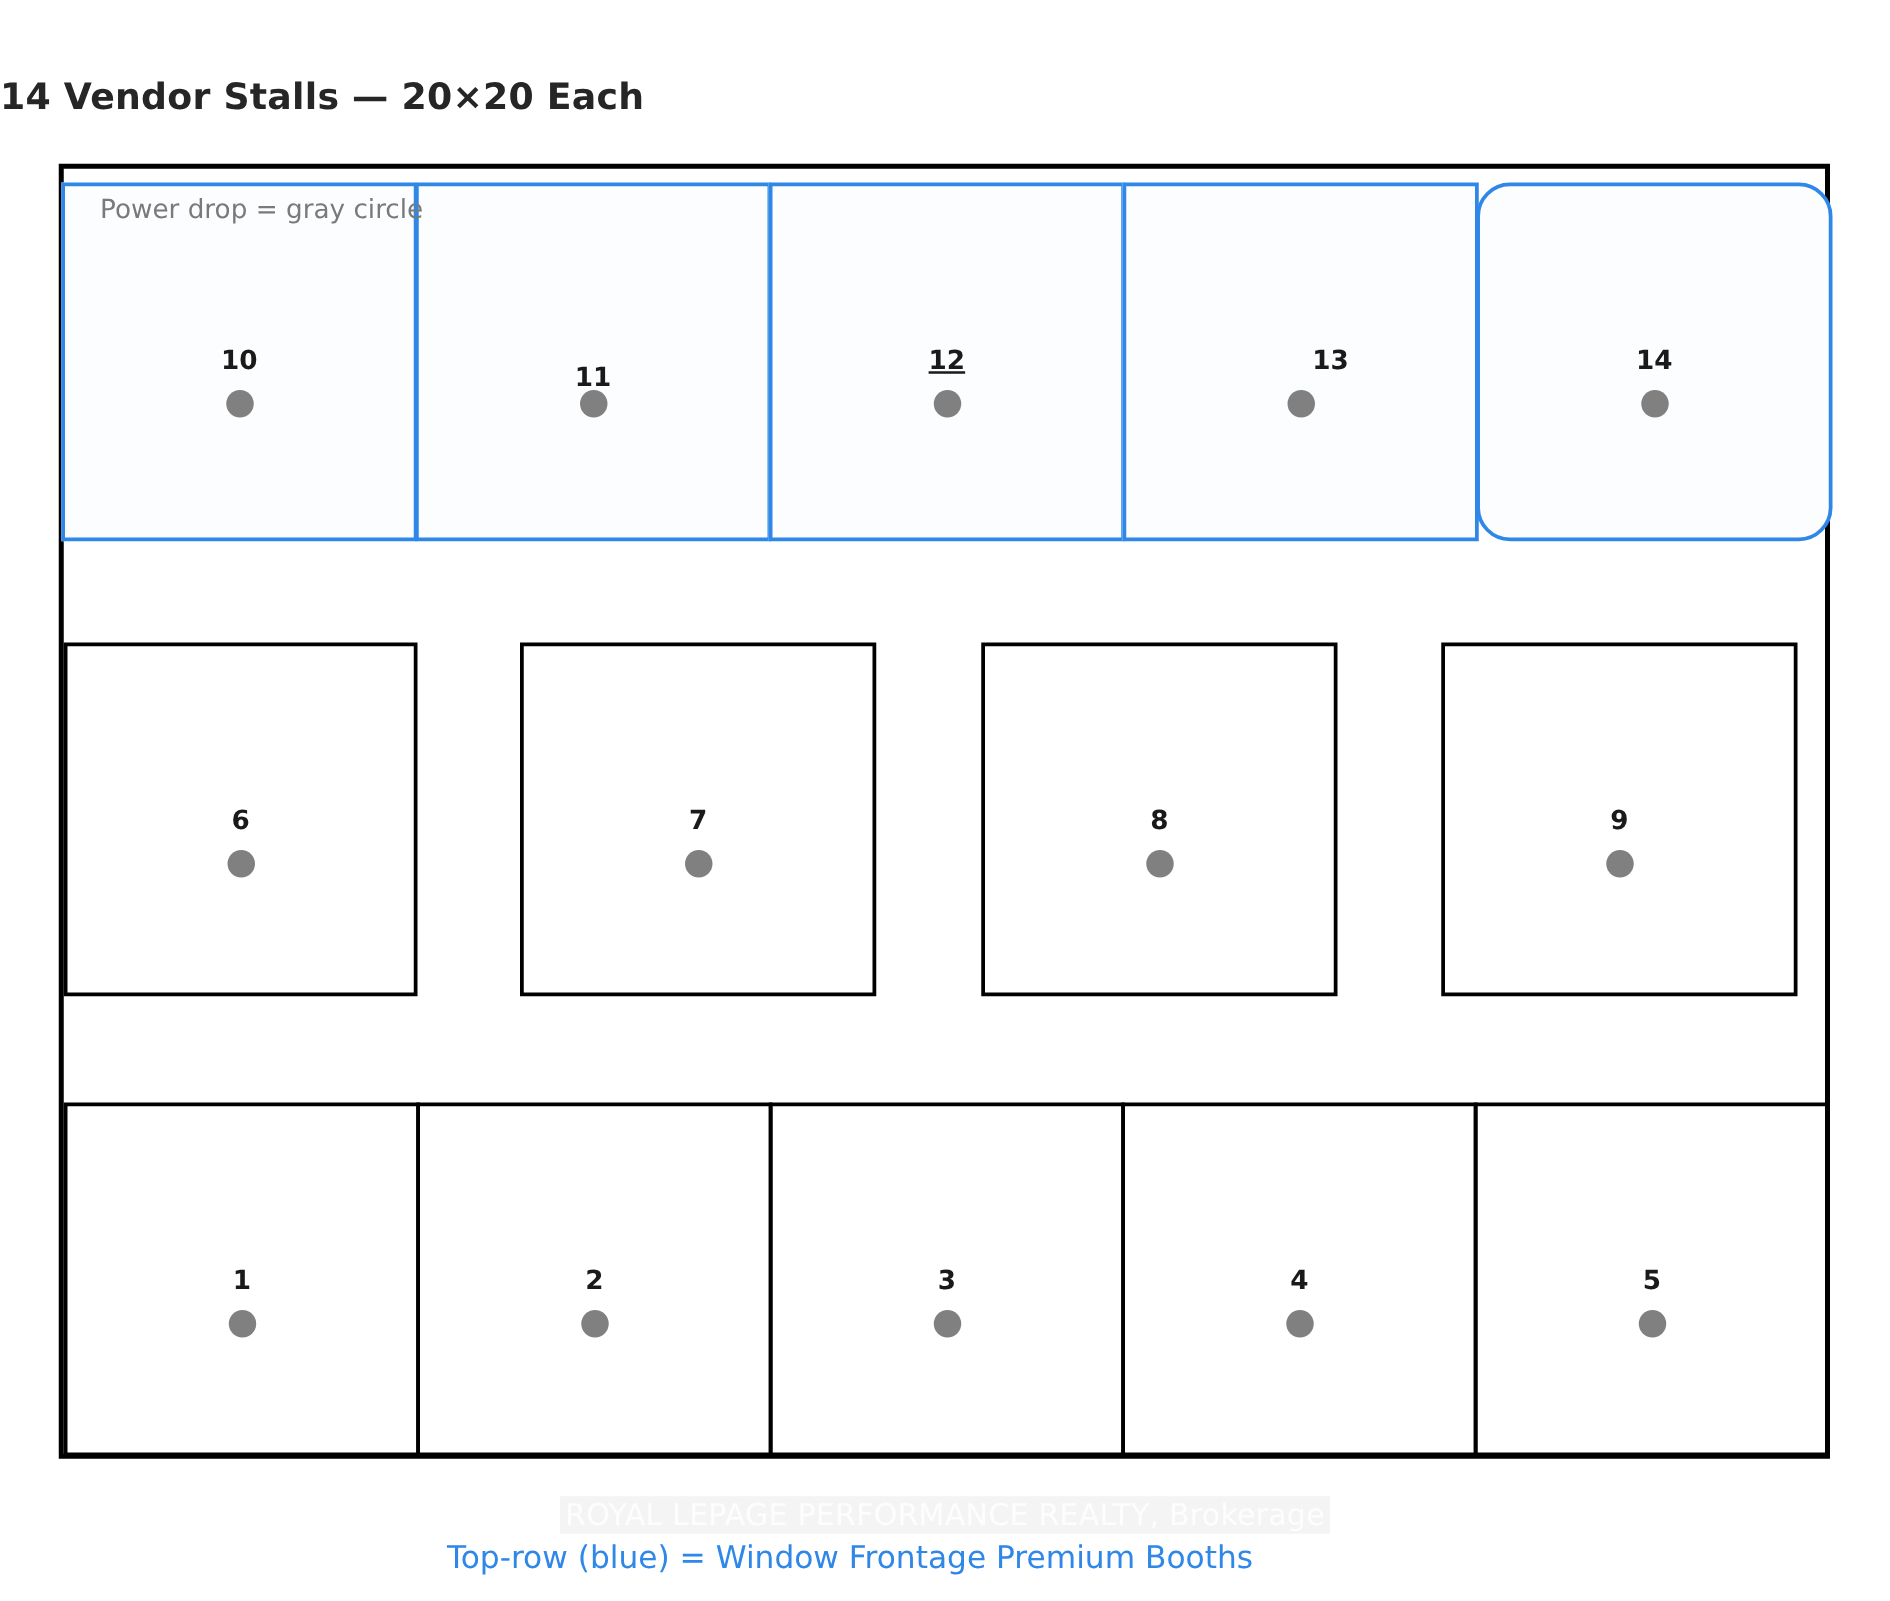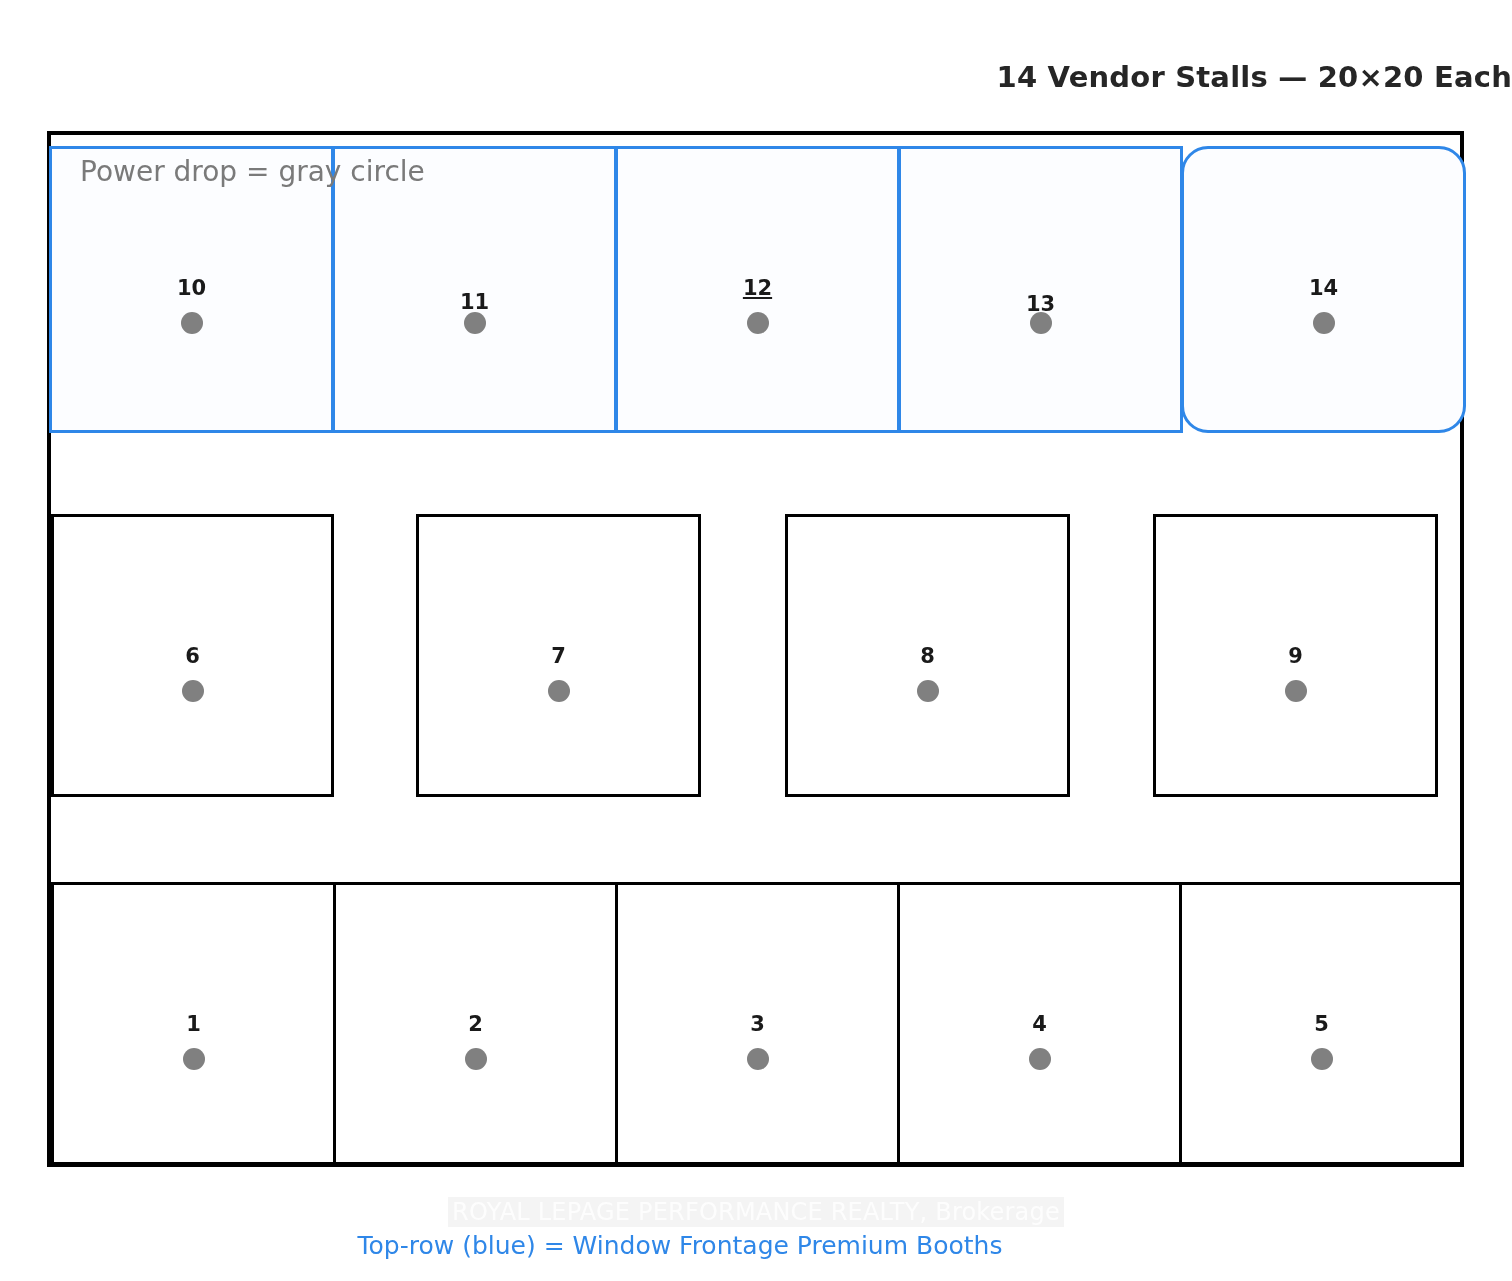--- a/index.html
+++ b/index.html
@@ -20,21 +20,21 @@
     left: 0; top: 0;
     width: 1512px;
     height: 1281px;
   }
 
   .title {
     position: absolute;
     left: 0;
     top: 60px;
     width: 1512px;
-    text-align: right;
+    text-align: left;
     font-size: 29px;
     font-weight: bold;
     color: #262626;
     letter-spacing: 0.2px;
   }
 
   
   .outer-wall {
     position: absolute;
     left: 47px;
@@ -77,21 +77,21 @@
     background: #808080;
     left: 50%;
     margin-left: -11px;
   }
 
   
   .annotation {
     position: absolute;
     left: 80px;
     top: 155px;
-    font-size: 28px;
+    font-size: 21px;
     color: #7a7a7a;
     white-space: nowrap;
     z-index: 6;
   }
 
   
   .watermark {
     position: absolute;
     left: 0;
     top: 1198px;
@@ -136,21 +136,21 @@
     <div class="stall-label" style="top:141px;">11</div>
     <div class="power-dot" style="top:163px;"></div>
   </div>
 
   <div class="stall stall-blue" style="left:615px; top:146px; width:285px; height:287px;">
     <div class="stall-label" style="top:127px;text-decoration:underline;">12</div>
     <div class="power-dot" style="top:163px;"></div>
   </div>
 
   <div class="stall stall-blue" style="left:898px; top:146px; width:285px; height:287px;">
-    <div class="stall-label" style="top:143px;">13</div>
+    <div class="stall-label" style="top:127px;margin-left:24px;">13</div>
     <div class="power-dot" style="top:163px;"></div>
   </div>
 
   <div class="stall stall-blue" style="left:1181px; top:146px; width:285px; height:287px;border-radius:27px;">
     <div class="stall-label" style="top:127px;">14</div>
     <div class="power-dot" style="top:163px;"></div>
   </div>
 
   <div class="stall stall-black" style="left:51px; top:514px; width:283px; height:283px;">
     <div class="stall-label" style="top:127px;">6</div>

